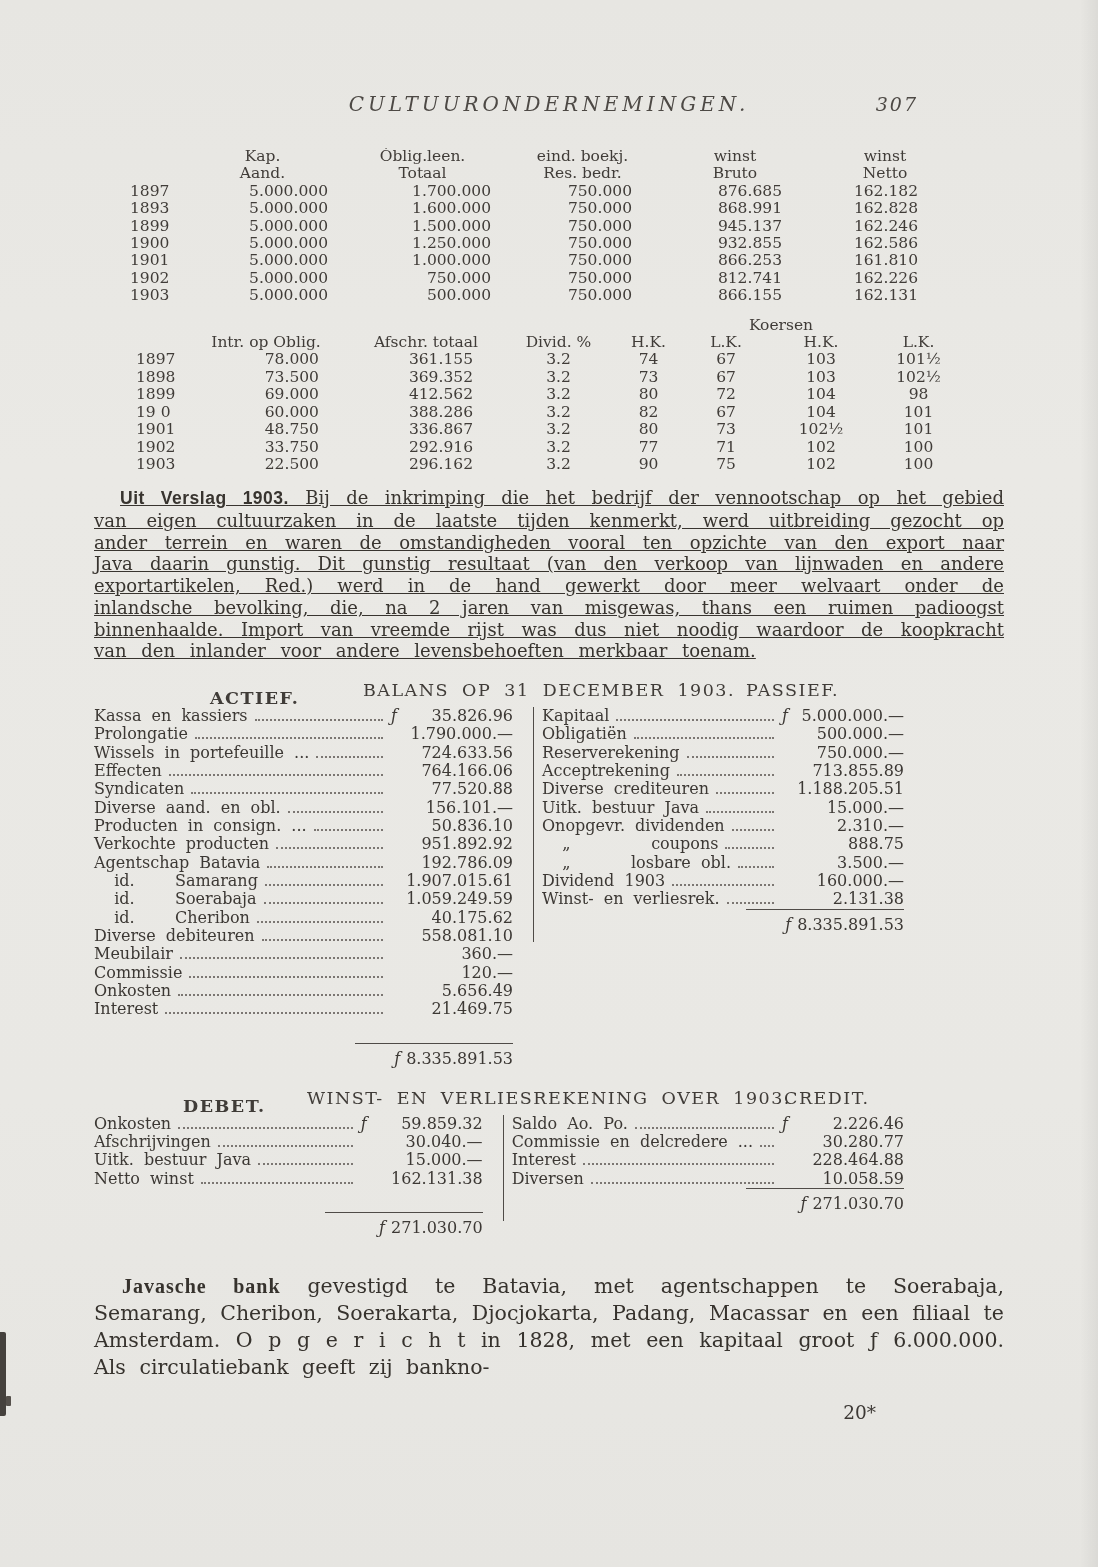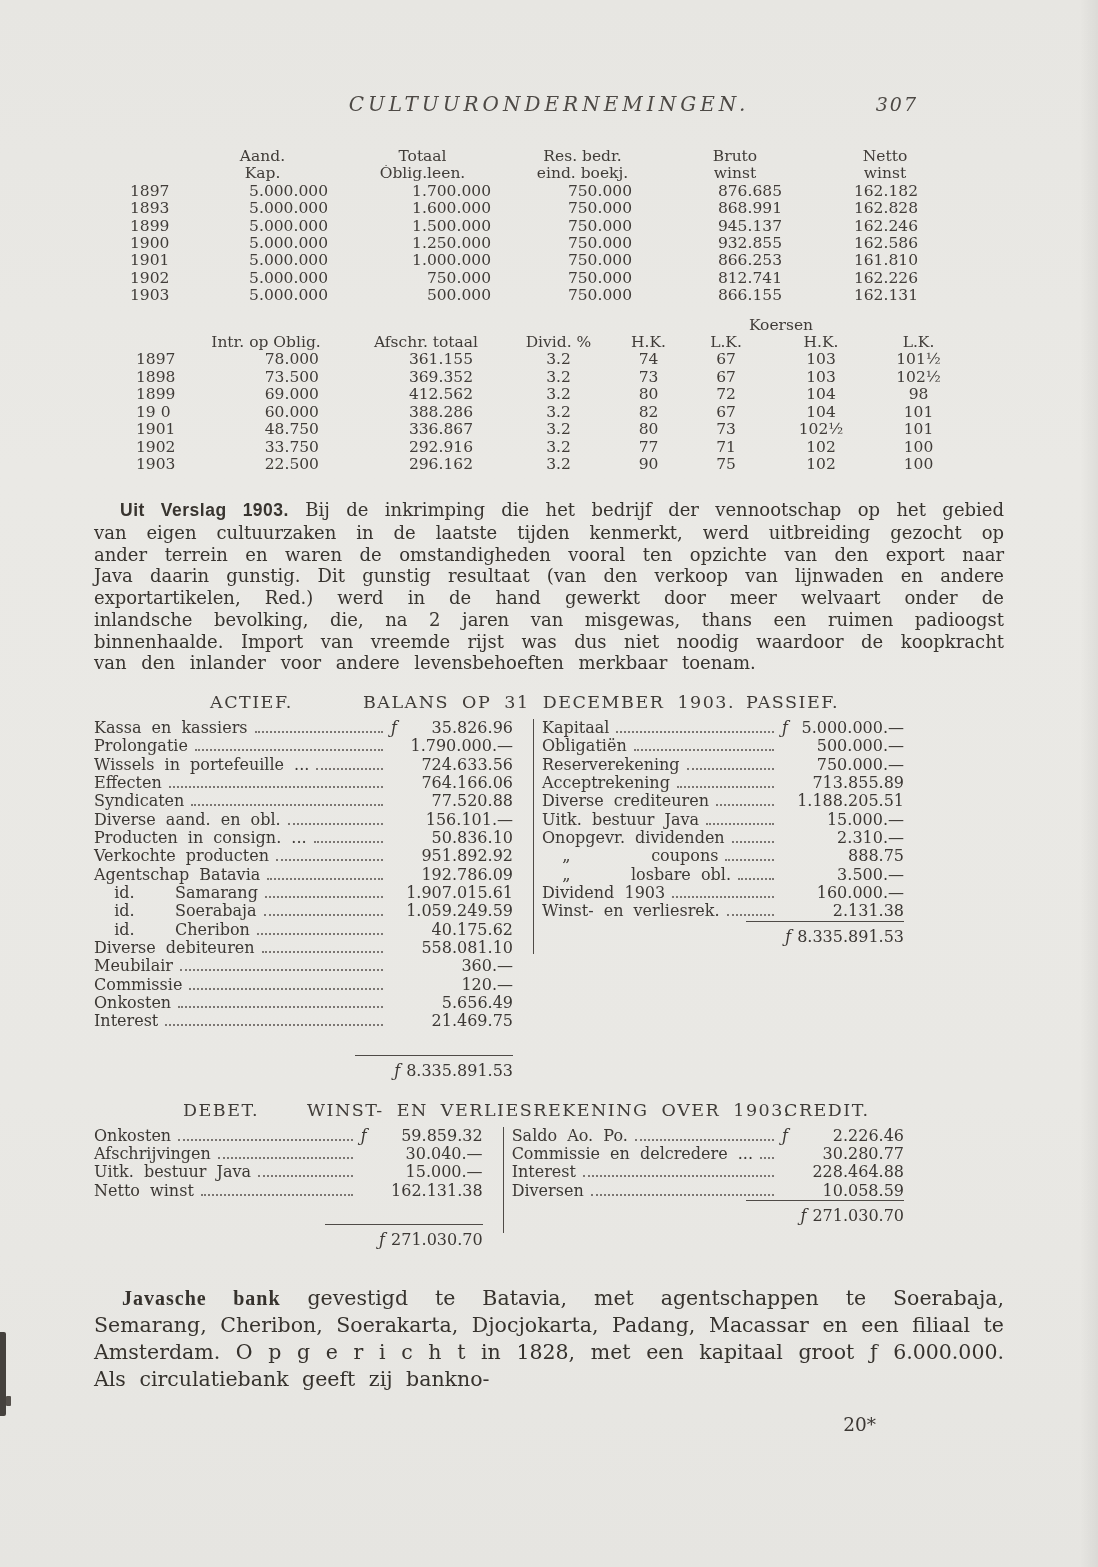--- a/index.html
+++ b/index.html
@@ -41,33 +41,33 @@
   .t2 tbody td:nth-child(1){text-align:left;}
   .t2 tbody td:nth-child(2){text-align:right;padding-right:22px;}
   .t2 tbody td:nth-child(3){text-align:right;padding-right:38px;}
   .t2 thead td{text-align:center;}
   .t2 thead tr.colhead td:nth-child(2),.t2 thead tr.colhead td:nth-child(3){text-align:center;}
 
   .footnote{margin-top:9px;text-align:center;padding-right:70px;font-size:18.5px;
     word-spacing:5px;color:#3e3a36;}
 
   
-  .para{margin-top:26px;font-size:18px;line-height:21.7px;text-align:justify;
-    word-spacing:9px;color:#38342f;text-indent:26px;}
+  .para{margin-top:14px;font-size:18px;line-height:21.7px;text-align:justify;
+    word-spacing:9px;color:#38342f;text-indent:26px;text-decoration:underline;}
   .para .lead{font-family:"Liberation Sans","DejaVu Sans",sans-serif;font-weight:bold;
     font-size:17.5px;letter-spacing:0.5px;}
   .para2{margin-top:28px;font-size:20.5px;line-height:27px;text-align:justify;
     word-spacing:7px;color:#36322d;text-indent:28px;}
   .para2 .lead{font-family:Liberation Serif, serif;font-weight:bold;
     font-size:20px;letter-spacing:1px;margin-top:34px;}
 
   
   .sec-head{position:relative;text-align:center;font-size:17.5px;letter-spacing:1.5px;
     word-spacing:6px;color:#403c38;height:22px;margin-top:12px;}
-  .sec-head .side-l{position:absolute;top:0;}
+  .sec-head .side-l{position:absolute;top:8px;font-weight:bold;}
   .sec-head .side-r{position:absolute;top:0;}
   .bal-head .side-l{left:116px;} .bal-head .side-r{left:652px;}
   .pnl-head .side-l{left:89px;}  .pnl-head .side-r{left:690px;}
 
   
   .cols{display:flex;align-items:flex-start;margin-top:5px;}
   .col{display:flex;flex-direction:column;}
   .col-left{width:439px;padding-right:20px;box-sizing:border-box;}
   .col-right{flex:1;border-left:1.6px solid #4f4b47;padding:0 100px 0 8px;box-sizing:border-box;}
   .lrow{display:flex;align-items:baseline;font-size:16px;line-height:18.35px;color:#3c3834;}
@@ -95,33 +95,33 @@
 
   <div class="rh">
     <span>CULTUURONDERNEMINGEN.</span>
     <span class="pn">307</span>
   </div>
 
   <table class="tbl t1">
     <tbody class="hd">
         <tr>
           <td></td>
+          <td>Kap.</td>
+          <td>Óblig.leen.</td>
+          <td>eind. boekj.</td>
+          <td>winst</td>
+          <td>winst</td>
+        </tr>
+        <tr>
+          <td></td>
           <td>Aand.</td>
           <td>Totaal</td>
           <td>Res. bedr.</td>
           <td>Bruto</td>
           <td>Netto</td>
-        </tr>
-        <tr>
-          <td></td>
-          <td>Kap.</td>
-          <td>Óblig.leen.</td>
-          <td>eind. boekj.</td>
-          <td>winst</td>
-          <td>winst</td>
         </tr>
       </tbody>
     <tbody>
         <tr>
           <td>1897</td>
           <td>5.000.000</td>
           <td>1.700.000</td>
           <td>750.000</td>
           <td>876.685</td>
           <td>162.182</td>

